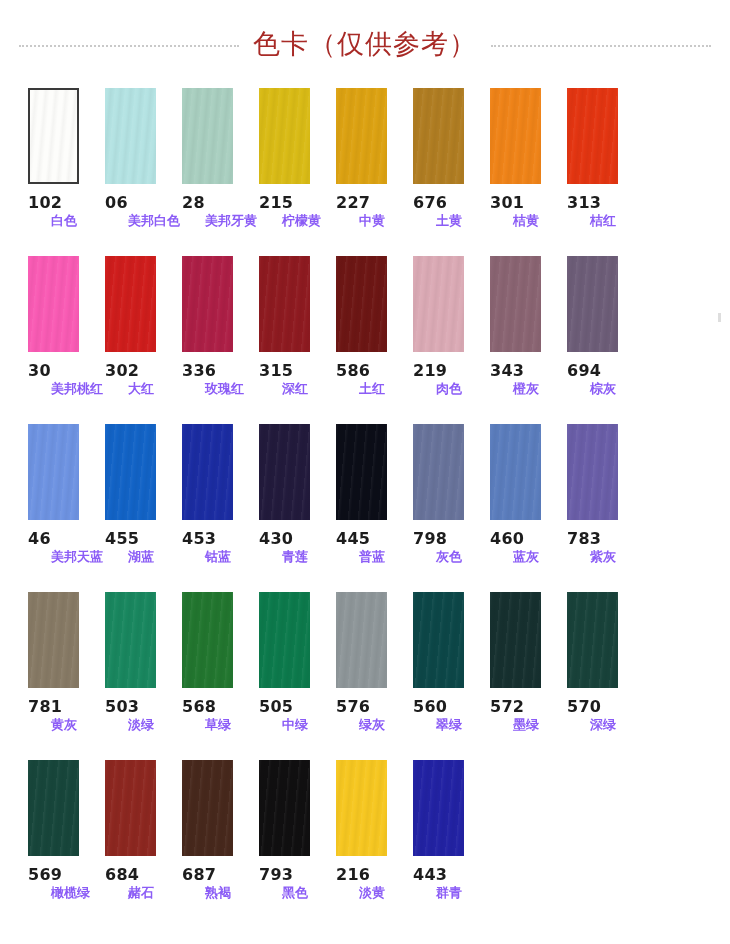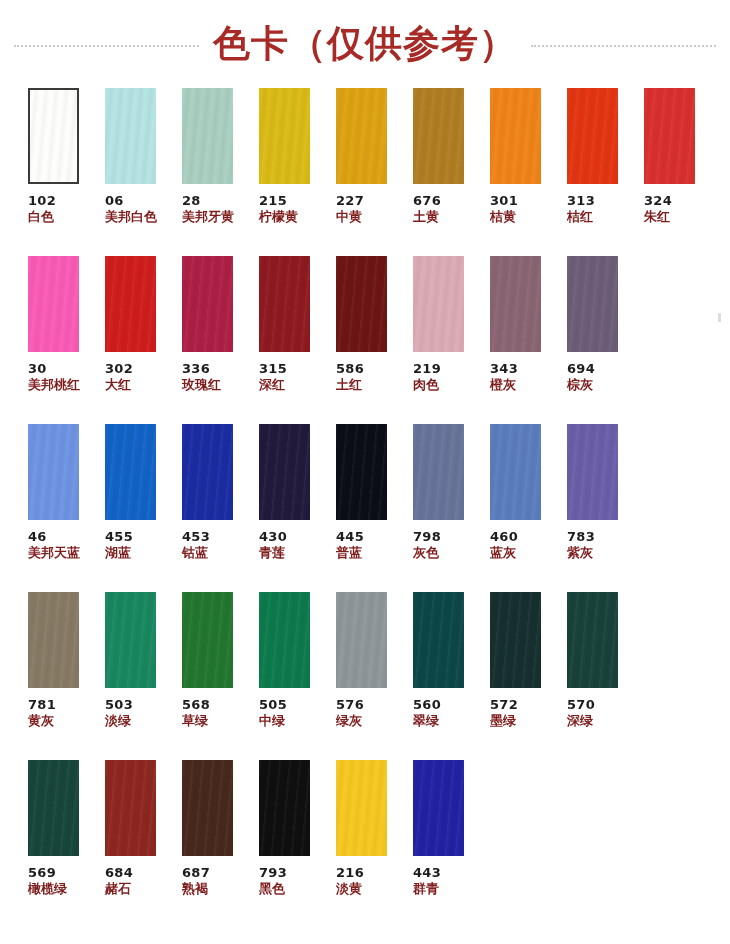--- a/index.html
+++ b/index.html
@@ -30,22 +30,22 @@
   .rule {
     flex: 1 1 auto;
     height: 0;
     border-top: 2px dotted #c9c9c9;
     margin-top: 4px;
   }
   .rule.left  { max-width: 220px; }
   .rule.right { max-width: 220px; }
   .page-title {
     font-family: "DejaVu Sans", "Liberation Sans", sans-serif;
-    font-size: 37px;
-    font-weight: 700;
+    font-size: 27px;
+    font-weight: 400;
     color: #a82a26;
     letter-spacing: 1px;
     white-space: nowrap;
     flex: 0 0 auto;
   }
 
   
   .swatch-grid {
     padding: 0 0 0 0;
   }
@@ -90,33 +90,34 @@
     pointer-events: none;
   }
 
   .chip-labels {
     margin-top: 9px;
     line-height: 1.22;
     text-align: left;
   }
   .chip-code {
     font-family: "DejaVu Sans", "Liberation Sans", sans-serif;
-    font-size: 13px;
+    font-size: 16px;
     font-weight: 700;
     color: #1d1d1d;
     letter-spacing: 0.3px;
     white-space: nowrap;
   }
   .chip-name {
     font-family: "DejaVu Sans", "Liberation Sans", sans-serif;
     font-size: 13px;
     font-weight: 700;
-    color: #7f1d1d;
+    color: #8b5cf6;
     letter-spacing: 0px;
     white-space: nowrap;
+    margin-left: 23px;
   }
 
   .speck {
     position: absolute;
     left: 718px;
     top: 313px;
     width: 3px;
     height: 9px;
     background: #d8d8d8;
     opacity: 0.85;
@@ -182,27 +183,20 @@
           <div class="chip-name">桔黄</div>
         </div>
       </div>
       <div class="swatch-cell">
         <div class="chip" style="background: rgb(227, 53, 17);"></div>
         <div class="chip-labels">
           <div class="chip-code">313</div>
           <div class="chip-name">桔红</div>
         </div>
       </div>
-      <div class="swatch-cell">
-        <div class="chip" style="background: rgb(216, 48, 47);"></div>
-        <div class="chip-labels">
-          <div class="chip-code">324</div>
-          <div class="chip-name">朱红</div>
-        </div>
-      </div>
     </div>
     <div class="swatch-row">
       <div class="swatch-cell">
         <div class="chip" style="background: rgb(249, 91, 180);"></div>
         <div class="chip-labels">
           <div class="chip-code">30</div>
           <div class="chip-name">美邦桃红</div>
         </div>
       </div>
       <div class="swatch-cell">

